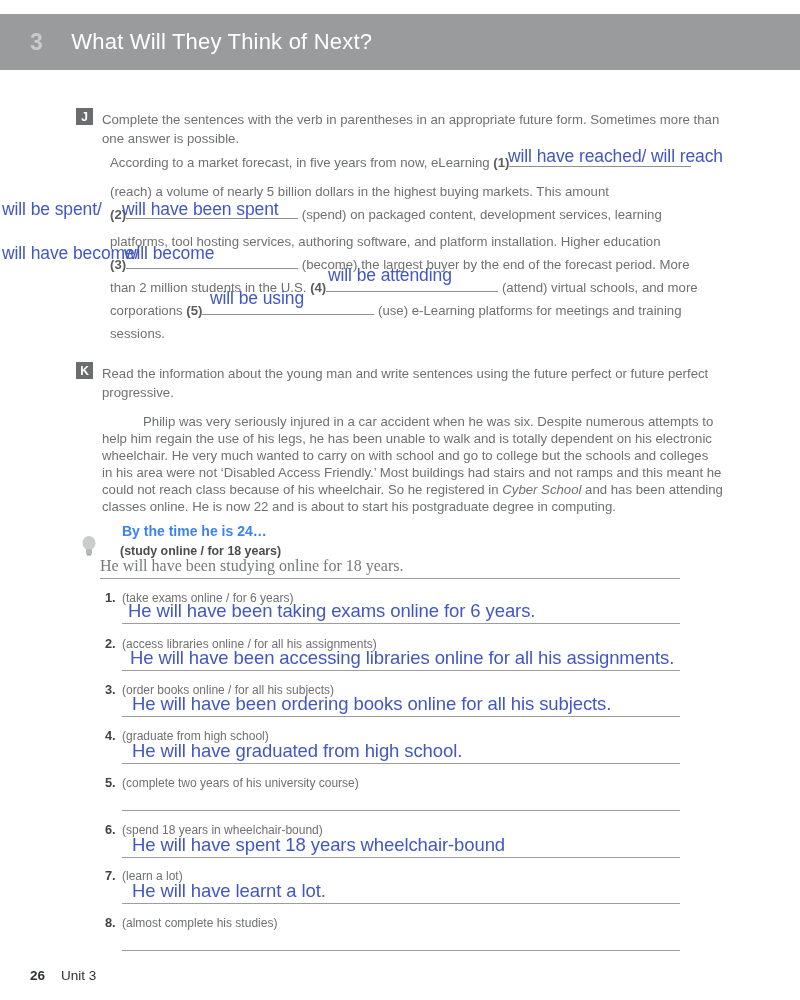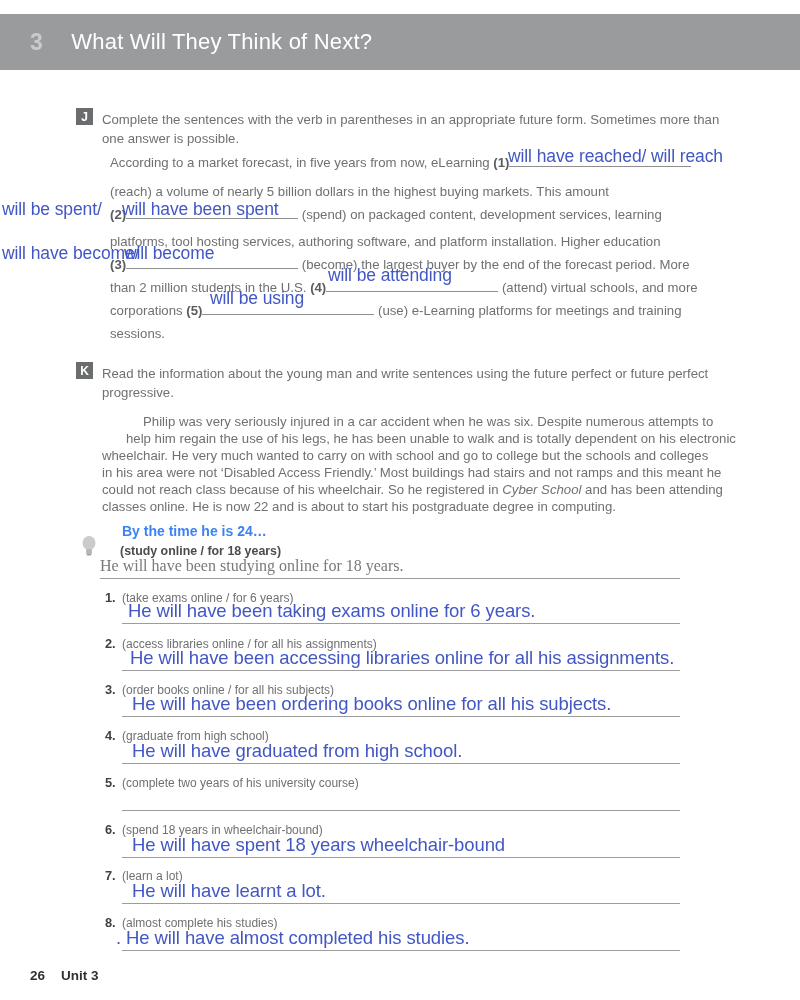--- a/index.html
+++ b/index.html
@@ -95,21 +95,21 @@
     font-family:"Liberation Serif", serif;
     white-space:nowrap;
   }
 
   
   .footer{
     position:absolute;left:30px;top:968px;
     font-size:13.5px;color:#2f3133;
   }
   .footer .pg{font-weight:bold;}
-  .footer .ut{margin-left:16px;font-weight:bold;}
+  .footer .ut{margin-left:16px;font-weight:normal;}
 </style>
 </head>
 <body>
 
 <div class="page">
 
   <div class="header-bar">
     <span class="unit-number">3</span>
     <span class="unit-title">What Will They Think of Next?</span>
   </div>
@@ -147,21 +147,21 @@
     <span>corporations </span><span class="numlbl">(5)</span><span class="blank" style="width:172px;"></span> <span>(use) e-Learning platforms for meetings and training</span>
   </div>
   <div class="ans" style="left:210px;top:288px;">will be using</div>
 
   <div class="body-line" style="left:110px;top:324px;">sessions.</div>
 
   <div class="ex-letter" style="left:76px;top:362px;">K</div>
   <div class="instr" style="left:102px;top:364px;width:624px;">Read the information about the young man and write sentences using the future perfect or future perfect progressive.</div>
 
   <div class="body-line" style="left:123px;top:412px;margin-left:20px;">Philip was very seriously injured in a car accident when he was six. Despite numerous attempts to</div>
-  <div class="body-line" style="left:102px;top:429px;margin-left:24px;">help him regain the use of his legs, he has been unable to walk and is totally dependent on his electronic</div>
+  <div class="body-line" style="left:102px;top:429px;">help him regain the use of his legs, he has been unable to walk and is totally dependent on his electronic</div>
   <div class="body-line" style="left:102px;top:446px;">wheelchair. He very much wanted to carry on with school and go to college but the schools and colleges</div>
   <div class="body-line" style="left:102px;top:463px;">in his area were not ‘Disabled Access Friendly.’ Most buildings had stairs and not ramps and this meant he</div>
   <div class="body-line" style="left:102px;top:480px;">
     <span>could not reach class because of his wheelchair. So he registered in </span><span class="ital">Cyber School</span><span> and has been attending</span>
   </div>
   <div class="body-line" style="left:102px;top:497px;">classes online. He is now 22 and is about to start his postgraduate degree in computing.</div>
 
   <div class="bytime" style="left:122px;top:523px;">By the time he is 24…</div>
 
   <span class="bulb" style="left:80px;top:534px;">
@@ -205,20 +205,19 @@
   <div class="ans ans-lg" style="left:132px;top:834px;">He will have spent 18 years wheelchair-bound</div>
   <div class="rule" style="left:122px;top:857px;width:558px;"></div>
 
   <div class="itemno" style="left:105px;top:868px;">7.</div>
   <div class="cue" style="left:122px;top:869px;">(learn a lot)</div>
   <div class="ans ans-lg" style="left:132px;top:880px;">He will have learnt a lot.</div>
   <div class="rule" style="left:122px;top:903px;width:558px;"></div>
 
   <div class="itemno" style="left:105px;top:915px;">8.</div>
   <div class="cue" style="left:122px;top:916px;">(almost complete his studies)</div>
-  <div class="ans ans-lg" style="left:116px;top:927px;">. He will have almost completed his studies.</div>
   <div class="rule" style="left:122px;top:950px;width:558px;"></div>
 
   <div class="footer">
     <span class="pg">26</span><span class="ut">Unit 3</span>
   </div>
 
 </div>
 
 </body></html>

